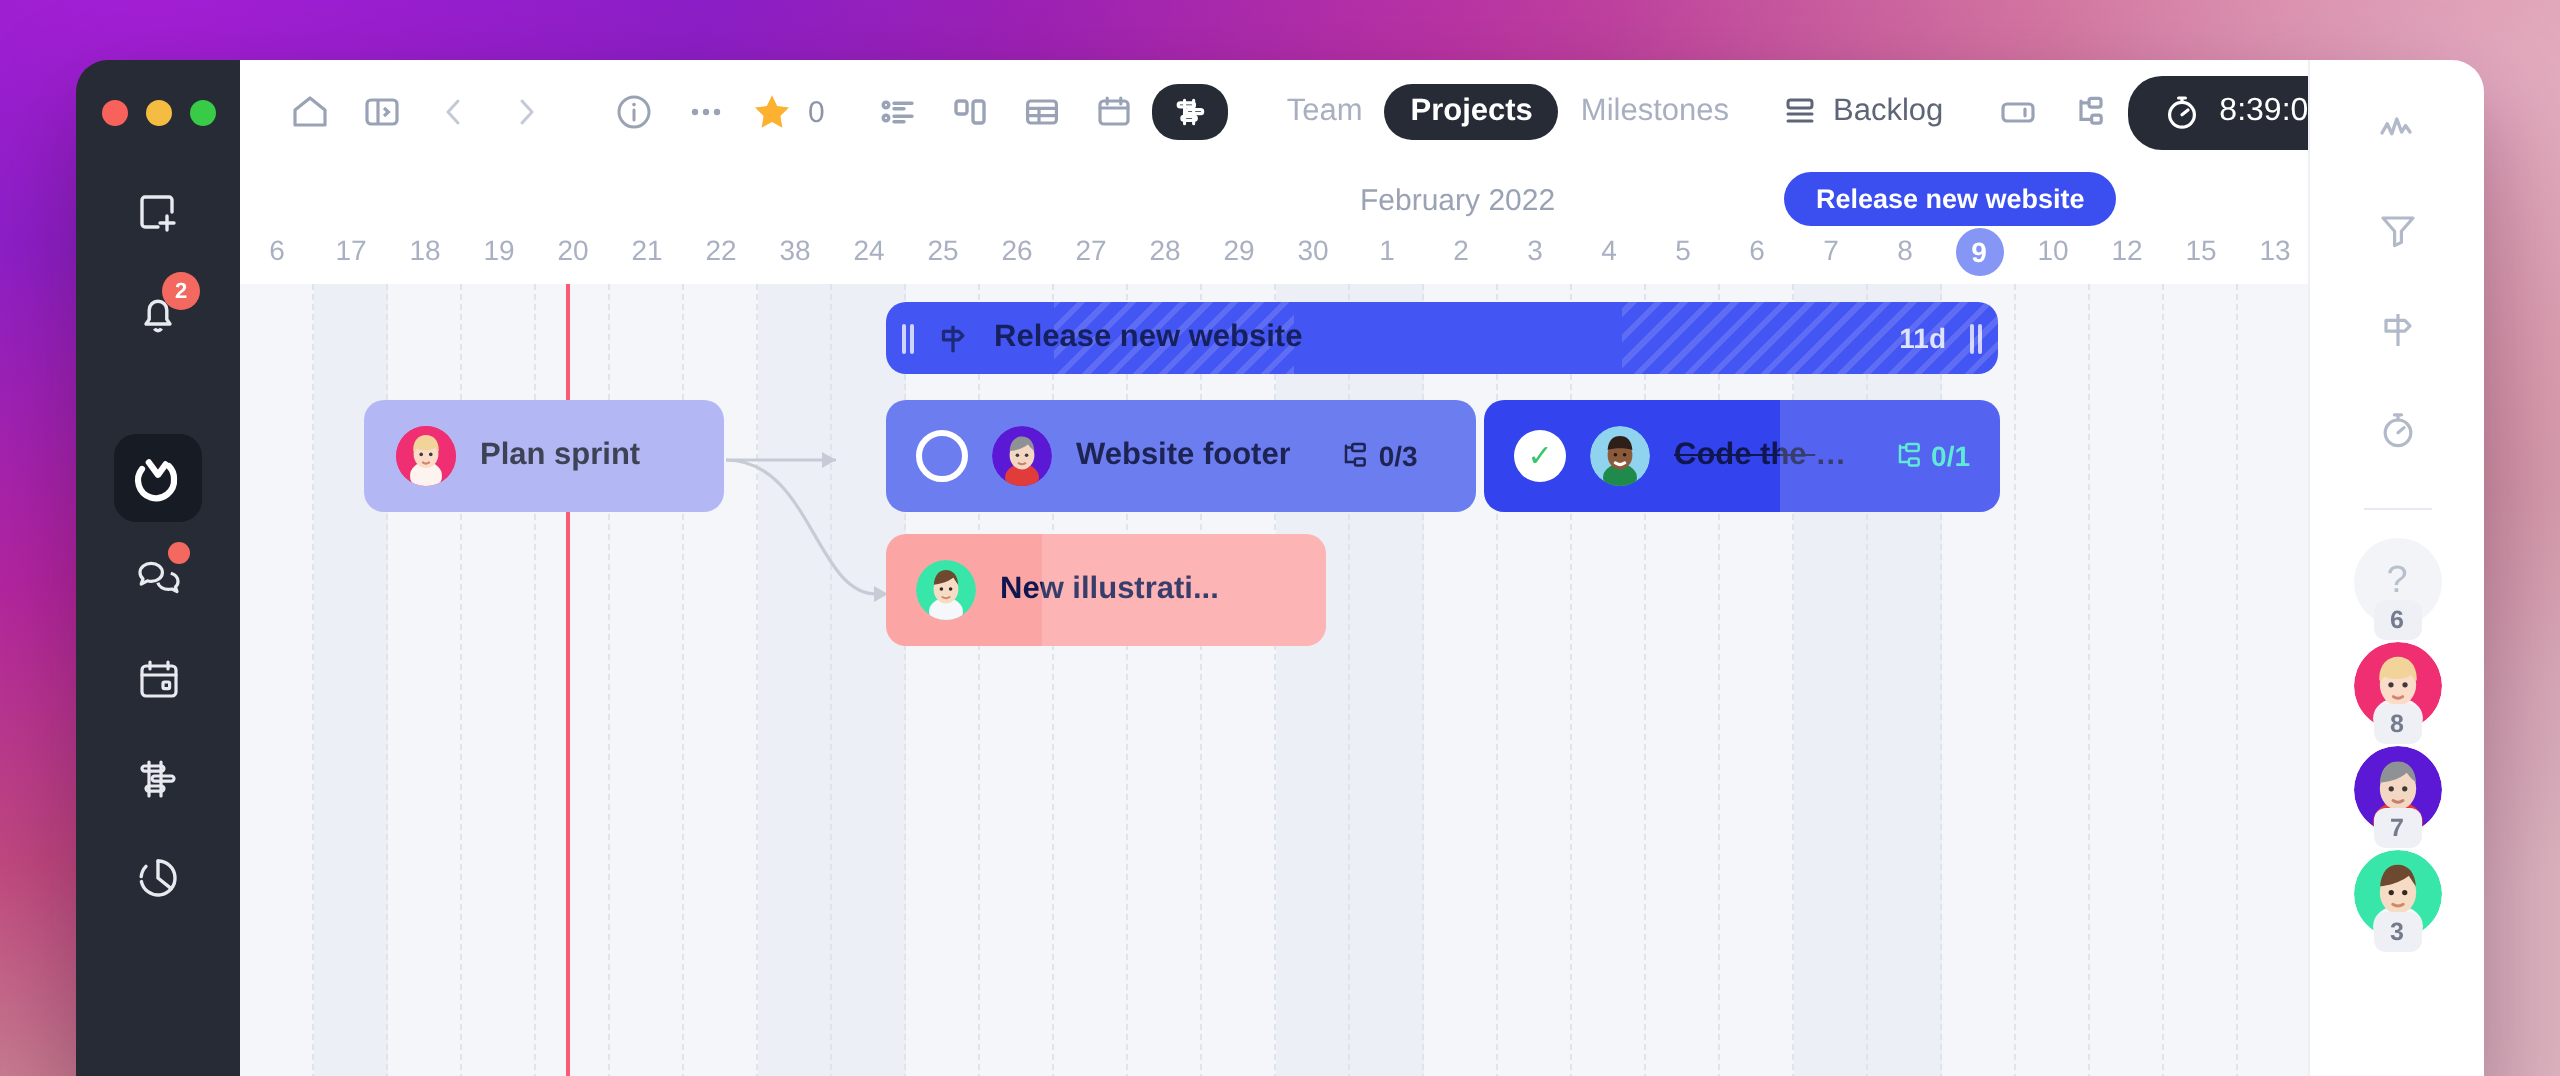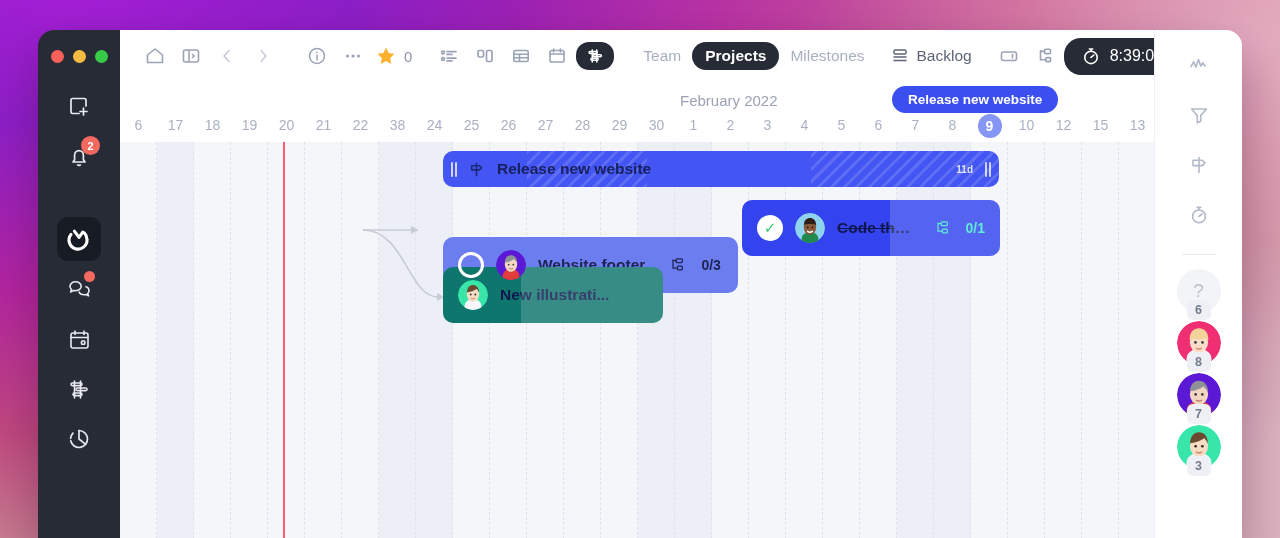--- a/index.html
+++ b/index.html
@@ -252,21 +252,21 @@
   }
   .grip {
     width: 10px;
     display: flex; justify-content: center; gap: 2px;
     flex: none;
     cursor: col-resize;
     position: relative; z-index: 2;
   }
   .grip i { display: block; width: 2px; height: 15px; background: rgba(255,255,255,0.75); border-radius: 1px; }
   .dur {
-    font-size: 10px;
+    font-size: 14px;
     color: #dfe3fb;
     font-weight: 600;
     margin-left: auto;
     position: relative; z-index: 2;
     white-space: nowrap;
   }
   .check {
     width: 26px; height: 26px;
     border-radius: 50%;
     flex: none;
@@ -276,21 +276,21 @@
   .check.empty { border: 3px solid #fff; background: transparent; }
   .check.done { background: #fff; color: #36c76c; font-size: 15px; font-weight: 700; }
   .avatar {
     width: 30px; height: 30px;
     border-radius: 50%;
     flex: none;
     position: relative; z-index: 2;
     overflow: hidden;
   }
   .sub {
-    display: flex; align-items: center; gap: 16px;
+    display: flex; align-items: center; gap: 4px;
     font-size: 14px; color: #e3e7fd; font-weight: 600;
     position: relative; z-index: 2;
     white-space: nowrap;
   }
   .strike { text-decoration: line-through; }
   .connector { position: absolute; inset: 0; pointer-events: none; }
   
   .rrail {
     width: 88px;
     flex: 0 0 88px;
@@ -601,20 +601,34 @@
           </div>
         <div class="today-line" style="left:163px"></div>
 
         <svg class="connector" viewBox="0 0 1034 378" preserveAspectRatio="none">
           <path d="M243 88 C 272 88, 286 88, 298 88" stroke="#c6cbd6" stroke-width="1.6" fill="none"></path>
           <path d="M243 88 C 285 88, 288 155, 318 155" stroke="#c6cbd6" stroke-width="1.6" fill="none"></path>
           <path d="M298 88 l-7 -4 v8 Z" fill="#c6cbd6"></path>
           <path d="M324 155 l-7 -4 v8 Z" fill="#c6cbd6"></path>
         </svg>
 
+        <div class="bar" style="left:62px; top:58px; width:180px; height:56px; background:#b3b8f4; padding:0 16px; gap:12px;">
+          <span class="avatar" style="background:#ef2f72;">
+            <svg width="30" height="30" viewBox="0 0 30 30">
+                <circle cx="15" cy="15" r="15" fill="#ef2f72"></circle>
+                <ellipse cx="15" cy="25" rx="8" ry="7" fill="#fdf3ef"></ellipse>
+                <ellipse cx="15" cy="14" rx="6.2" ry="7" fill="#fbdcc8"></ellipse>
+                <path d="M8.6 12c0-5 3-7.5 6.4-7.5S21.4 7 21.4 12c0 1.4-1 .4-1.8-1.3-1.6 1.6-7.5 2-9.2.6C9.6 12.6 8.6 13.3 8.6 12Z" fill="#f2d49a"></path>
+                <circle cx="12.6" cy="14.2" r="0.9" fill="#3b3b3b"></circle>
+                <circle cx="17.4" cy="14.2" r="0.9" fill="#3b3b3b"></circle>
+                <path d="M13.4 18.2q1.6 1.2 3.2 0" stroke="#d2836d" stroke-width="1" fill="none" stroke-linecap="round"></path>
+              </svg>
+          </span>
+          <span class="bar-label" style="color:#3d4355;">Plan sprint</span>
+        </div>
 
         <div class="bar" style="left:323px; top:9px; width:556px; height:36px; background:#4355f2; padding:0 6px;">
           <span class="hatch" style="left:84px; width:120px;"></span>
           <span class="hatch" style="left:368px; width:188px;"></span>
           <span class="grip">
               <i></i>
               <i></i>
             </span>
           <span style="display:flex;align-items:center;gap:11px;margin-left:8px;position:relative;z-index:2;">
             <svg width="19" height="19" viewBox="0 0 20 20" fill="none" stroke="#1d2a7a" stroke-width="1.7" stroke-linejoin="round">
@@ -623,21 +637,21 @@
               </svg>
             <span class="bar-label" style="color:#16205e;">Release new website</span>
           </span>
           <span class="dur">11d</span>
           <span class="grip" style="margin-left:10px;">
               <i></i>
               <i></i>
             </span>
         </div>
 
-        <div class="bar" style="left:323px; top:58px; width:295px; height:56px; background:#6c7df0; padding:0 15px; gap:12px;margin-top:37px;">
+        <div class="bar" style="left:323px; top:58px; width:295px; height:56px; background:#6c7df0; padding:0 15px; gap:12px;">
           <span class="check empty"></span>
           <span class="avatar">
             <svg width="30" height="30" viewBox="0 0 30 30">
                 <circle cx="15" cy="15" r="15" fill="#5b19d6"></circle>
                 <ellipse cx="15" cy="26" rx="8.5" ry="7" fill="#e23b3b"></ellipse>
                 <ellipse cx="15" cy="14.5" rx="6.2" ry="7.3" fill="#f3d7c2"></ellipse>
                 <path d="M8.8 12.5c.4-5 2.8-7.2 6.2-7.2s5.9 2.4 6.2 7.2c-2.4-2-3.2-3.4-3.2-3.4s-2.8 2.9-9.2 3.4Z" fill="#8e9297"></path>
                 <circle cx="12.7" cy="14.6" r="0.9" fill="#3b3b3b"></circle>
                 <circle cx="17.3" cy="14.6" r="0.9" fill="#3b3b3b"></circle>
                 <path d="M13.3 18.6q1.7 1.1 3.4 0" stroke="#c4806a" stroke-width="1" fill="none" stroke-linecap="round"></path>
@@ -672,21 +686,21 @@
           <span class="sub" style="margin-left:10px;color:#5eead4;">
             <svg width="16" height="16" viewBox="0 0 18 18" fill="none" stroke="currentColor" stroke-width="1.4">
                 <rect x="8" y="2.2" width="7" height="4" rx="1"></rect>
                 <rect x="9.5" y="10.4" width="5.5" height="4" rx="1"></rect>
                 <path d="M4.5 3.2v9.2h5M4.5 4.2h3.5" stroke-linecap="round"></path>
               </svg>
             <span>0/1</span>
           </span>
         </div>
 
-        <div class="bar" style="left:323px; top:125px; width:220px; height:56px; background:#0f766e; padding:0 15px; gap:12px;">
+        <div class="bar" style="left:323px; top:125px; width:220px; height:56px; background:#fca5a5; padding:0 15px; gap:12px;">
           <span class="shade" style="left:78px; right:0;"></span>
           <span class="avatar">
             <svg width="30" height="30" viewBox="0 0 30 30">
                 <circle cx="15" cy="15" r="15" fill="#37e6a8"></circle>
                 <ellipse cx="15" cy="26" rx="8.5" ry="7" fill="#f5f7fa"></ellipse>
                 <ellipse cx="15" cy="14.5" rx="6.2" ry="7.3" fill="#f7dcc5"></ellipse>
                 <path d="M8.9 12.4c.4-5 2.7-7.4 6.1-7.4s5.9 2.6 6.1 7.4c-1.8-2.6-2.4-3.6-2.4-3.6s-3.4 3-9.8 3.6Z" fill="#6d4a2f"></path>
                 <circle cx="12.7" cy="14.5" r="0.9" fill="#33281f"></circle>
                 <circle cx="17.3" cy="14.5" r="0.9" fill="#33281f"></circle>
                 <path d="M13.2 18.5q1.8 1.2 3.6 0" stroke="#cc8a6b" stroke-width="1" fill="none" stroke-linecap="round"></path>

